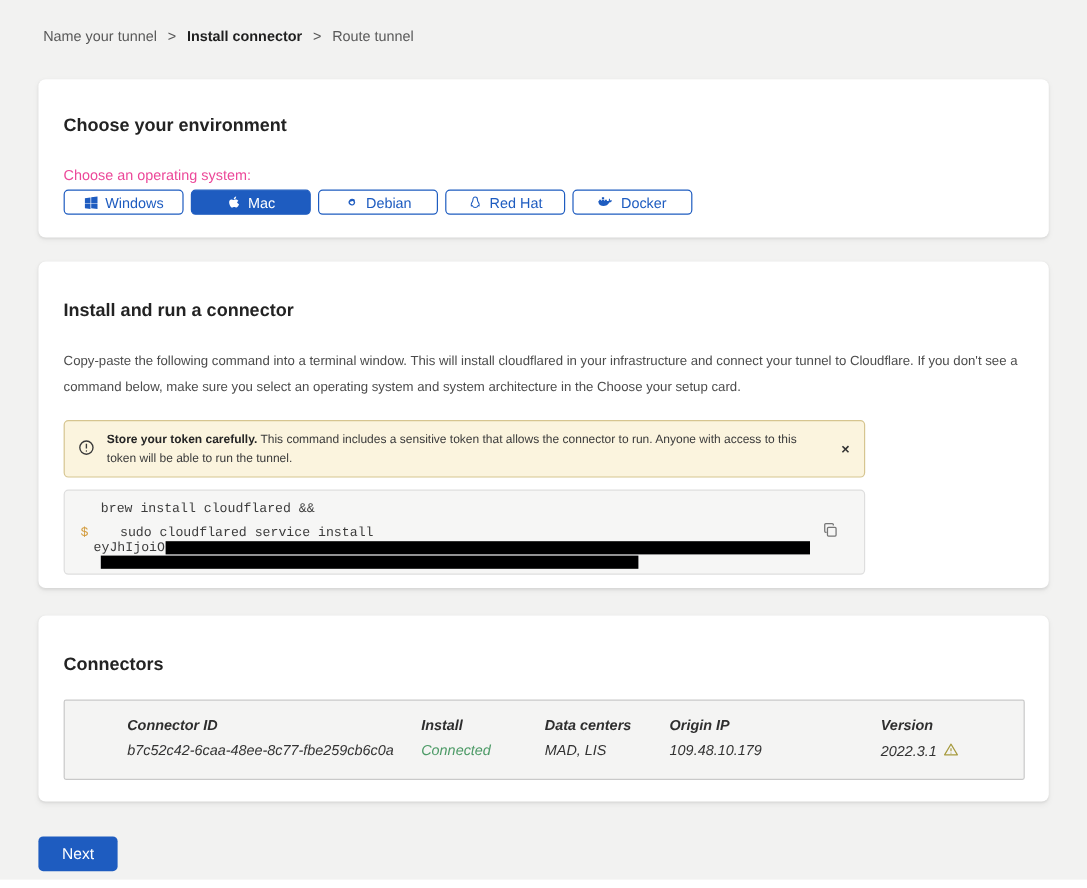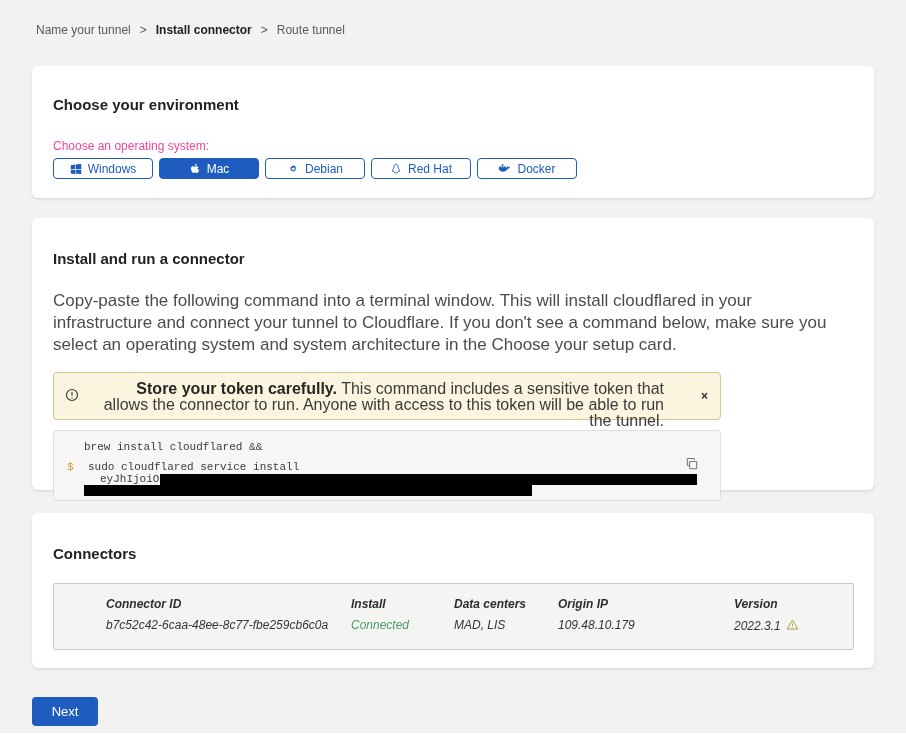--- a/index.html
+++ b/index.html
@@ -42,43 +42,42 @@
     font-family:"Liberation Sans", sans-serif;
     font-size:12px;
     display:flex; align-items:center; justify-content:center; gap:6px;
     cursor:pointer;
   }
   .os-btn.selected { background:var(--blue); color:#fff; }
   .os-btn svg { display:block; }
   #card-install { margin-top:20px; height:272px; padding:32px 28px 0 21px; }
   .install-desc {
     margin-top:23px;
-    font-size:17px;
+    font-size:11px;
     line-height:22px;
     color:#4c4c4c;
     width:795px;
   }
   .warn-banner {
     margin-top:16px;
     width:668px; height:48px;
     background:#fbf4de;
     border:1px solid #d6c590;
     border-radius:4px;
     display:flex;
     align-items:flex-start;
     padding:8px 12px 0 11px;
   }
   .warn-icon { flex:0 0 auto; margin-top:7px; }
   .warn-text {
     margin-left:10px;
-    font-size:16px;
+    font-size:10px;
     line-height:16px;
     color:#3a3a3a;
     width:575px;
-    text-align:right;
   }
   .warn-text b { color:#262626; }
   .warn-close {
     margin-left:auto;
     margin-top:8px;
     background:none; border:none;
     font-size:12px; font-weight:bold; color:#333;
     cursor:pointer;
     font-family:"Liberation Sans", sans-serif;
   }
@@ -88,22 +87,22 @@
     width:668px; height:71px;
     background:#f6f6f5;
     border:1px solid #dedede;
     border-radius:4px;
     font-family:"Liberation Mono", monospace;
     font-size:11px;
     color:#3c3c3c;
   }
   .code-line1 { position:absolute; left:30px; top:10px; }
   .code-prompt { position:absolute; left:13px; top:30px; color:#d29a3a; }
-  .code-line2 { position:absolute; left:34px; top:30px; }
-  .code-line3 { position:absolute; left:46px; top:42px; white-space:nowrap; }
+  .code-line2 { position:absolute; left:46px; top:30px; }
+  .code-line3 { position:absolute; left:24px; top:42px; white-space:nowrap; }
   .redact-1 { display:inline-block; vertical-align:middle; background:#000; width:537px; height:11px; margin-left:1px; }
   .redact-2 { position:absolute; left:30px; top:54px; background:#000; width:448px; height:11px; }
   .copy-btn {
     position:absolute; right:21px; top:26px;
     background:none; border:none; cursor:pointer; padding:0;
   }
   #card-connectors { margin-top:23px; height:155px; padding:32px 21px 0 21px; }
   .conn-table {
     margin-top:21px;
     width:801px; height:67px;

